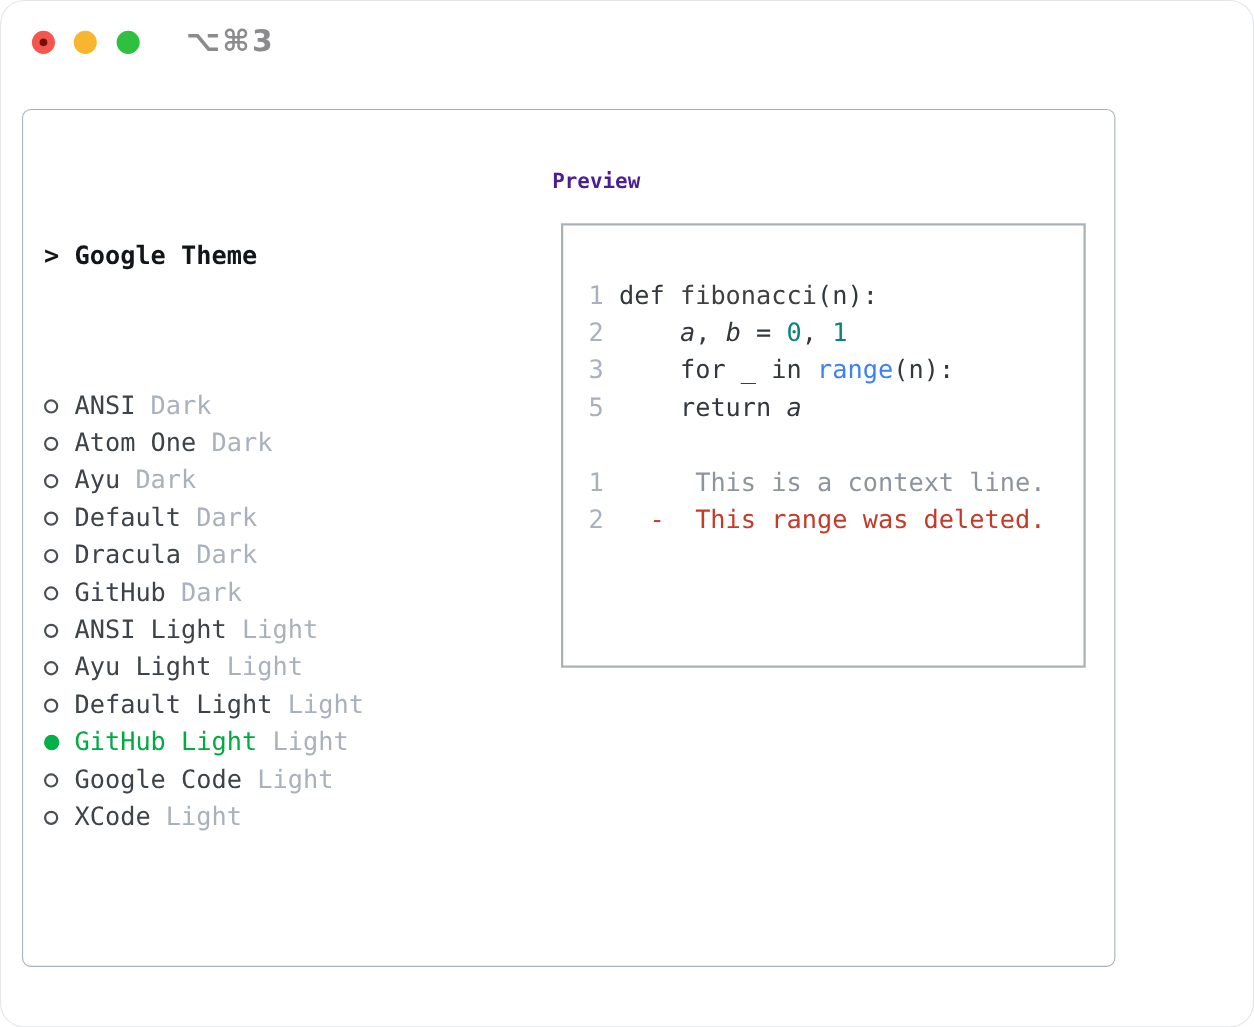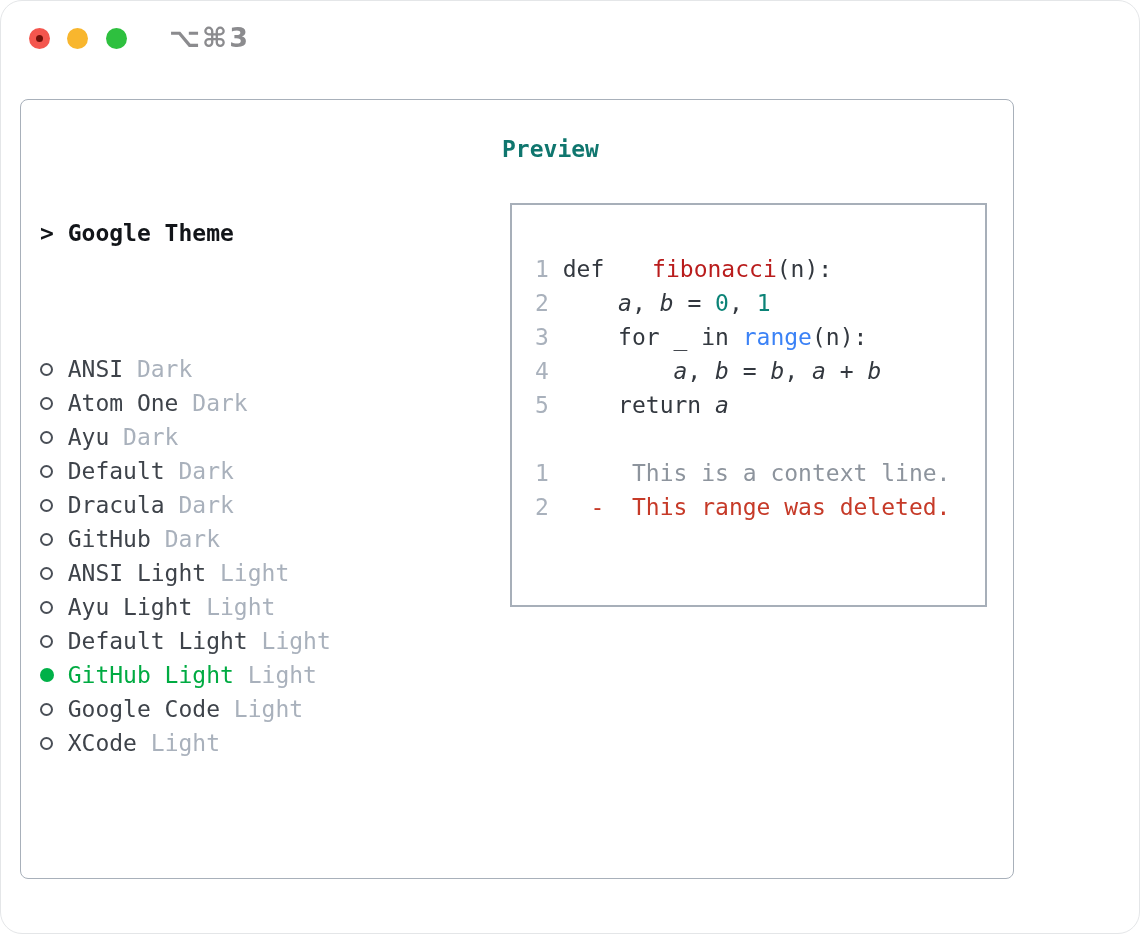--- a/index.html
+++ b/index.html
@@ -23,26 +23,26 @@
   .row{height:34px;display:flex;align-items:center;white-space:pre;}
   .ink{color:#121519;font-weight:bold;}
   .marker{display:inline-flex;width:27.7px;align-items:center;flex:0 0 27.7px;}
   .dot{width:13px;height:13px;border:2px solid #4a4f57;border-radius:50%;box-sizing:border-box;background:transparent;}
   .dot.filled{width:14px;height:14px;border:none;background:#00b148;}
   .tname{color:#3e434a;}
   .tname.sel{color:#00ab42;}
   .ttag{color:#a9b1bc;text-align:center;}
 
   
-  .preview-title{position:absolute;left:481px;top:32px;font-size:23px;line-height:34px;font-weight:bold;color:#0f766e;white-space:pre;}
+  .preview-title{position:absolute;left:481px;top:48px;font-size:19px;line-height:34px;font-weight:bold;color:#4c1d95;white-space:pre;}
   .preview-box{position:absolute;left:489px;top:103px;width:477px;height:404px;border:2px solid #a7afb9;box-sizing:border-box;background:#fff;padding:47px 0 0 23px;overflow:hidden;}
   .code-line{height:34px;line-height:34px;font-size:23px;white-space:pre;}
   .tk-ln{color:#a9b1bc;}
   .tk-code{color:#33383f;}
-  .tk-fn{color:#b91c1c;margin-left:34px;}
+  .tk-fn{color:#404040;}
   .tk-num{color:#0b8377;}
   .tk-builtin{color:#3b82f6;}
   .tk-var{color:#33383f;font-style:italic;}
   .tk-ctx{color:#8d949d;margin-top:16px;}
   .tk-del{color:#c63a28;}
   .tk-add{color:#00bd00;}
 </style>
 </head>
 <body>
 
@@ -74,21 +74,20 @@
       
     </div>
 
     <div class="preview-title">Preview</div>
 
     <div class="preview-box">
       <div id="preview-code">
           <div class="code-line"><span class="tk-ln">1</span><span class="tk-code"> </span><span class="tk-code">def </span><span class="tk-fn">fibonacci</span><span class="tk-code">(n):</span></div>
           <div class="code-line"><span class="tk-ln">2</span><span class="tk-code">     </span><span class="tk-var">a</span><span class="tk-code">, </span><span class="tk-var">b</span><span class="tk-code"> = </span><span class="tk-num">0</span><span class="tk-code">, </span><span class="tk-num">1</span></div>
           <div class="code-line"><span class="tk-ln">3</span><span class="tk-code">     </span><span class="tk-code">for _ in </span><span class="tk-builtin">range</span><span class="tk-code">(n):</span></div>
-          <div class="code-line"><span class="tk-ln">4</span><span class="tk-code">         </span><span class="tk-var">a</span><span class="tk-code">, </span><span class="tk-var">b</span><span class="tk-code"> = </span><span class="tk-var">b</span><span class="tk-code">, </span><span class="tk-var">a</span><span class="tk-code"> + </span><span class="tk-var">b</span></div>
           <div class="code-line"><span class="tk-ln">5</span><span class="tk-code">     </span><span class="tk-code">return </span><span class="tk-var">a</span></div>
           <div class="code-line"></div>
           <div class="code-line"><span class="tk-ln">1</span><span class="tk-code">      </span><span class="tk-ctx">This is a context line.</span></div>
           <div class="code-line"><span class="tk-ln">2</span><span class="tk-code">   </span><span class="tk-del">-  This range was deleted.</span></div>
         </div>
     </div>
 
   </div>
 </div>
 

